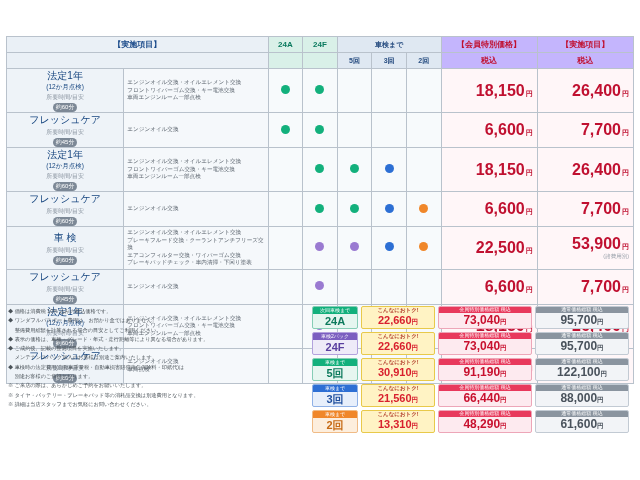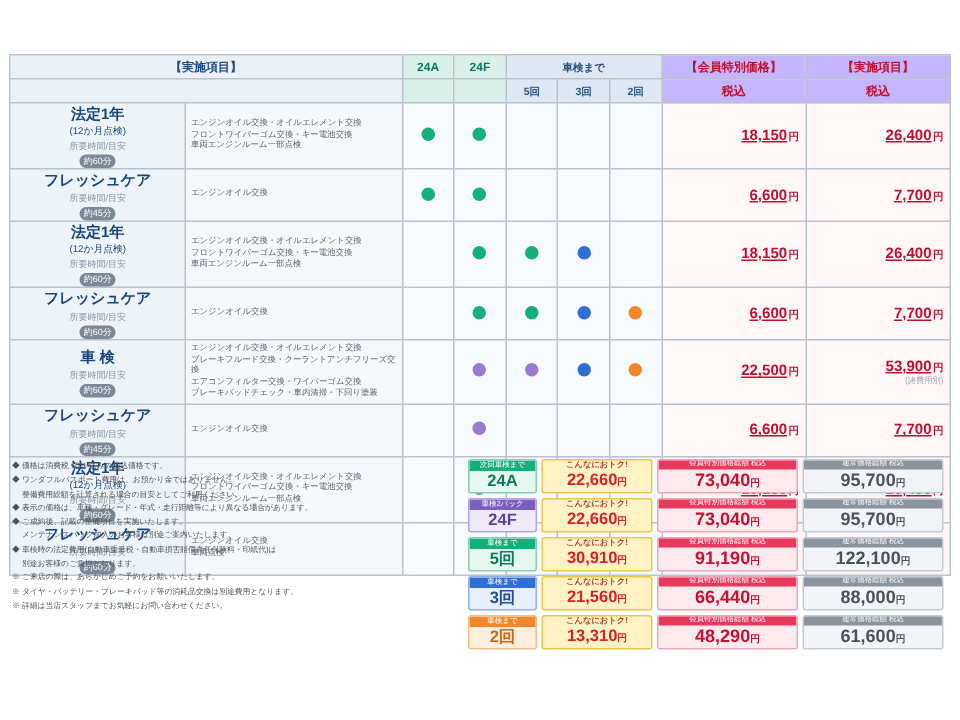--- a/index.html
+++ b/index.html
@@ -41,40 +41,40 @@
 
   .col-name  { width:78px; background:#eef3f8; text-align:center; }
   .col-detail{ width:96px; background:#f5f8fb; }
   .col-dot   { width:23px; text-align:center; background:#f7fafc; }
   .col-price { width:64px; text-align:right; background:#fff6f8; }
 
   .rowname {
     display:flex; flex-direction:column; align-items:center; justify-content:center;
     height:100%;
   }
-  .rowname .n1 { font-size:10px; font-weight:bold; color:#16457f; }
+  .rowname .n1 { font-size:10px; font-weight:normal; color:#16457f; }
   .rowname .n2 { font-size:6.5px; color:#16457f; }
   .rowname .n3 { font-size:6px; color:#8a94a0; margin-top:1px; }
   .rowname .badge {
     display:inline-block; margin-top:1px; font-size:6px; color:#fff;
     background:#7c8896; border-radius:6px; padding:0 3px;
   }
 
   .detail { font-size:5.6px; line-height:1.35; color:#5a636d; padding:2px 3px; }
 
   .dot { display:inline-block; width:9px; height:9px; border-radius:50%; }
   .dot.g { background:#13b07c; }
   .dot.p { background:#9a7ad1; }
   .dot.b { background:#2d6fd4; }
   .dot.o { background:#f0872a; }
 
   .price {
     padding:2px 4px 2px 0; color:#c01030; font-weight:bold;
   }
-  .price .num { font-size:10px;text-decoration:underline; }
+  .price .num { font-size:16px; }
   .price .yen { font-size:7px; margin-left:1px; }
   .price .sub { display:block; font-size:5.5px; color:#9aa2ab; font-weight:normal; text-align:right; }
 
   
   .notes {
     position:absolute; left:8px; top:308px; width:300px;
     font-size:5.2px; line-height:1.5; color:#4a5258;
   }
   .notes p { margin-bottom:1.5px; }
 

